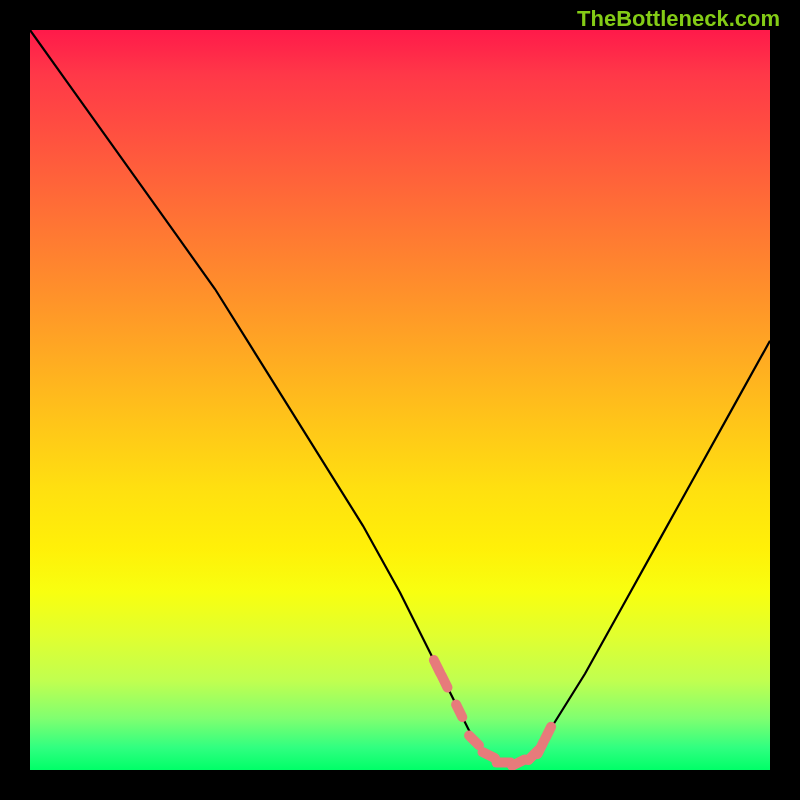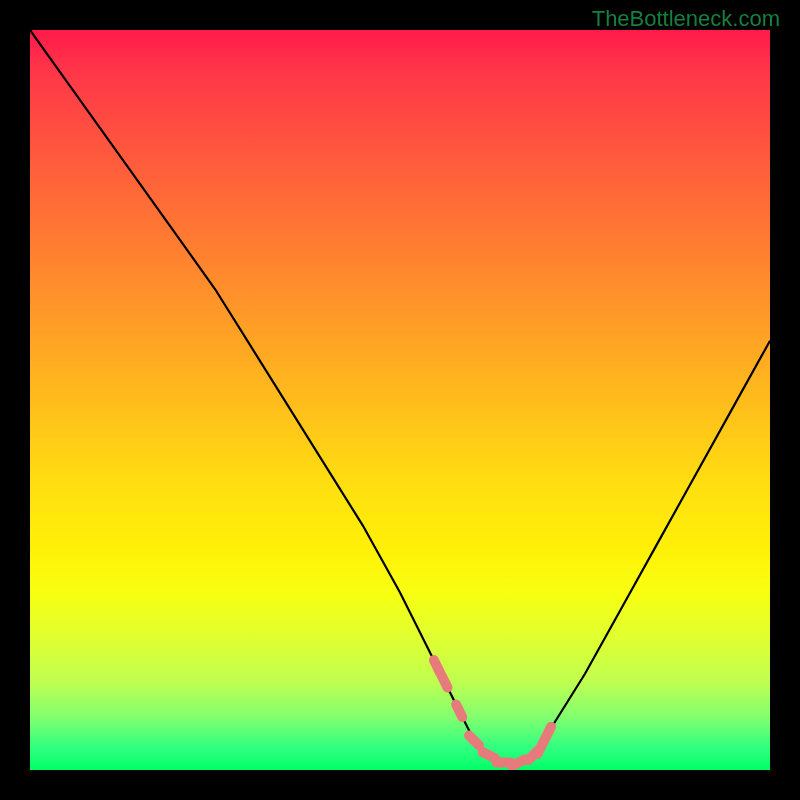--- a/index.html
+++ b/index.html
@@ -7,24 +7,24 @@
   .container {
     width: 800px;
     height: 800px;
     position: relative;
     background: #000;
   }
   .watermark {
     position: absolute;
     top: 6px;
     right: 20px;
-    color: #15803d;
+    color: #84cc16;
     font-family: Arial, sans-serif;
     font-size: 22px;
-    font-weight: 400;
+    font-weight: 700;
     z-index: 10;
     text-align: right;
   }
   .plot-area {
     position: absolute;
     left: 30px;
     top: 30px;
     width: 740px;
     height: 740px;
     background: linear-gradient(to bottom,

